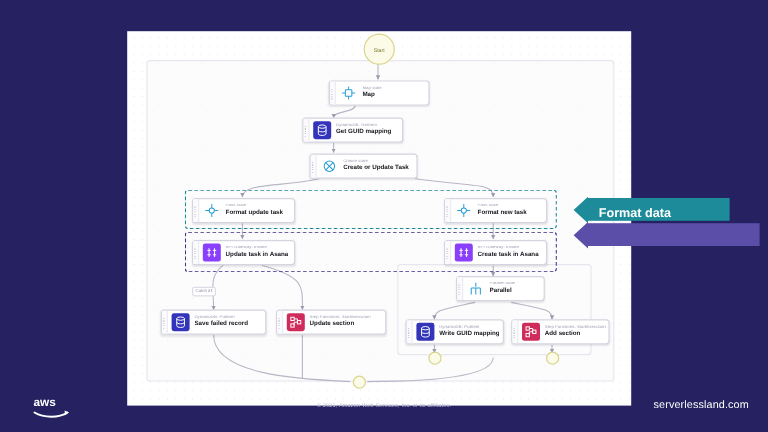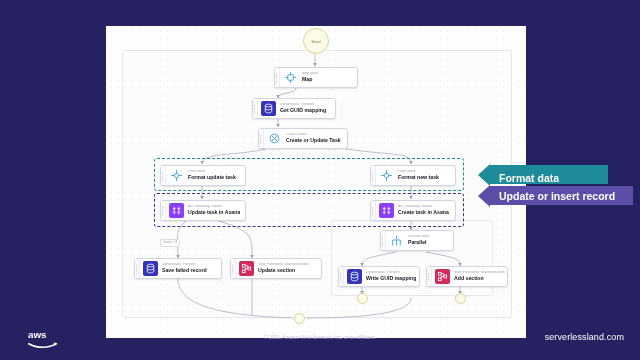--- a/index.html
+++ b/index.html
@@ -362,21 +362,20 @@
 
   </div>
 
   <div class="callout teal" style="left:489px;top:165px;width:119px;align-items:flex-end;">
     <span class="tail"></span>
     <span>Format data</span>
   </div>
 
   <div class="callout purple" style="left:489px;top:186px;width:144px;">
     <span class="tail"></span>
-    <span>Update or insert record</span>
   </div>
 
   <div class="aws-logo">
     <svg width="40" height="22" viewBox="0 0 100 56">
       <text x="4" y="26" font-family="Liberation Sans, sans-serif" font-size="25" font-weight="bold" fill="#ffffff">aws</text>
       <path d="M6 40 C26 52, 58 52, 76 40" stroke="#ffffff" stroke-width="4" fill="none" stroke-linecap="round"></path>
       <path d="M70 36 L79 40 L71 46 z" fill="#ffffff"></path>
     </svg>
   </div>
 

